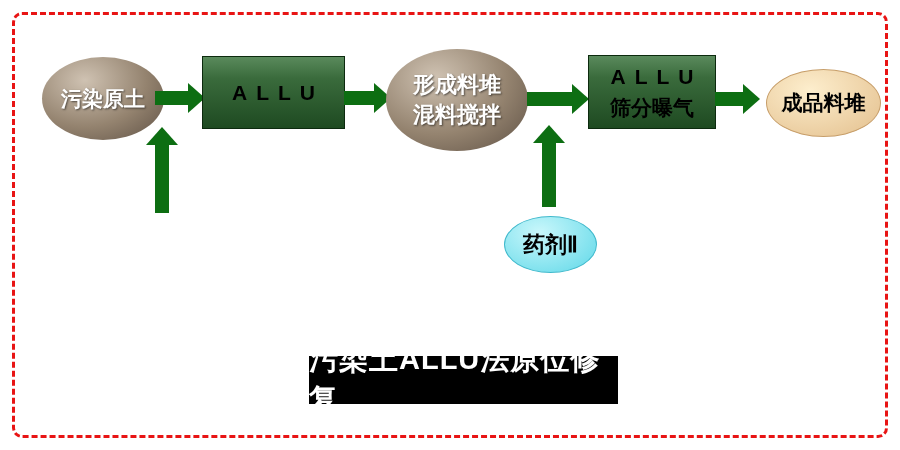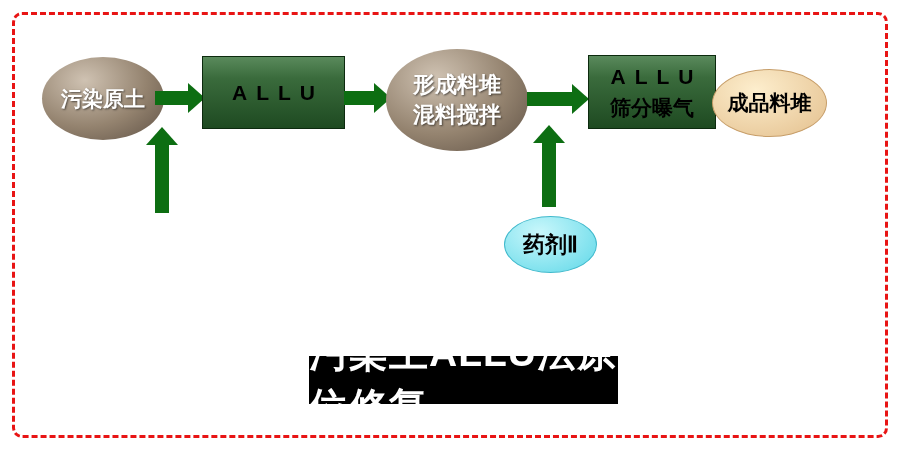--- a/index.html
+++ b/index.html
@@ -47,21 +47,21 @@
     left: 386px; top: 49px; width: 142px; height: 102px;
     background: radial-gradient(ellipse at 35% 28%,
       var(--soil-light, #cfc2b2) 0%, #94836f 55%, var(--soil-dark, #5e5044) 100%);
     color: #ffffff;
     font-size: 22px;
     line-height: 1.35;
     text-shadow: 1px 1px 2px rgba(0,0,0,.55);
   }
 
   .product {
-    left: 712px; top: 69px; width: 115px; height: 68px;
+    left: 766px; top: 69px; width: 115px; height: 68px;
     background: radial-gradient(ellipse at 38% 30%,
       var(--product-light, #fdeecd) 0%, var(--product-dark, #e3bf8d) 100%);
     border: 1px solid #c79e69;
     color: #000000;
     font-size: 21px;
   }
 
   .agent {
     background: radial-gradient(ellipse at 38% 28%,
       var(--agent-light, #c9f7fb) 0%, var(--agent-dark, #5fd8e8) 100%);
@@ -86,21 +86,21 @@
 
   .title-box {
     position: absolute;
     left: 309px; top: 356px; width: 309px; height: 48px;
     background: var(--title-bg, #000000);
     color: var(--title-text, #ffffff);
     display: flex;
     align-items: center;
     justify-content: center;
     font-weight: bold;
-    font-size: 39px;
+    font-size: 29px;
     letter-spacing: 1px;
   }
 
   
   .harrow { position: absolute; height: 30px; }
   .harrow .shaft {
     position: absolute; left: 0; right: 15px; top: 8px; height: 14px;
     background: var(--arrow-green, #0d6e12);
   }
   .harrow .head {

